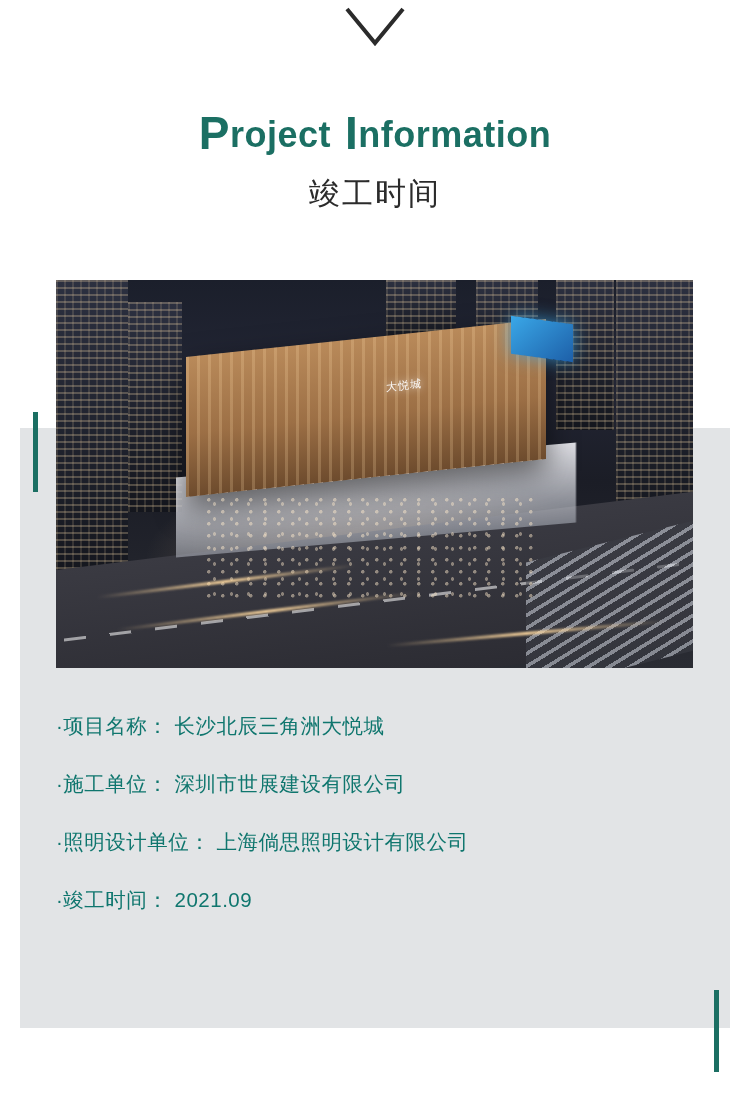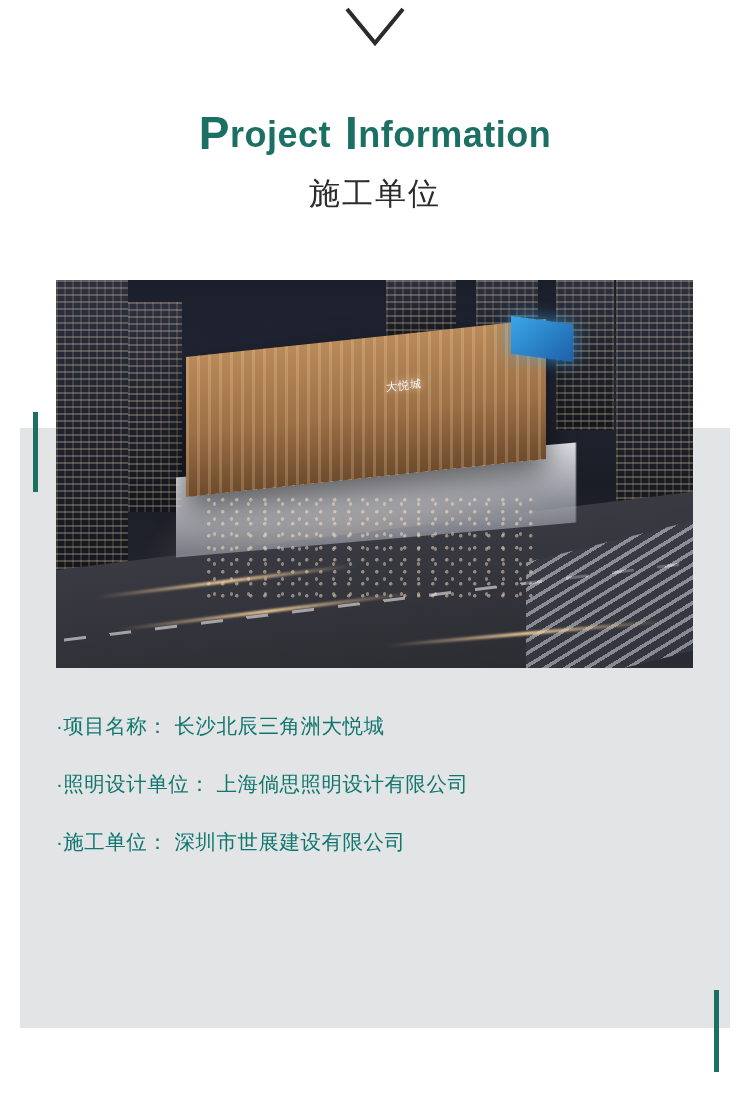--- a/index.html
+++ b/index.html
@@ -234,21 +234,21 @@
     <svg width="62" height="42" viewBox="0 0 62 42" aria-hidden="true">
       <path d="M3 3 L31 37 L59 3" fill="none" stroke="#2b2b2b" stroke-width="4" stroke-linecap="butt" stroke-linejoin="miter"></path>
     </svg>
   </span>
 </div>
 
 <div class="heading-block">
   <div class="title-en">
     <span class="cap">P</span><span>roject</span><span class="gap"></span><span class="cap">I</span><span>nformation</span>
   </div>
-  <div class="title-cn">施工单位</div>
+  <div class="title-cn">竣工时间</div>
 </div>
 
 <div class="panel"></div>
 <div class="accent-left"></div>
 <div class="accent-right"></div>
 
 <div class="photo">
   <div class="sky"></div>
   <div class="towers">
     <div class="t" style="left:0;top:0;width:72px;height:300px;"></div>
@@ -269,20 +269,24 @@
   <div class="lighttrail" style="left:60px;top:330px;width:300px;transform:rotate(-7deg);"></div>
   <div class="lighttrail" style="left:330px;top:352px;width:280px;transform:rotate(-5deg);"></div>
 </div>
 
 <div class="info">
   <div class="info-row">
     <span>·项目名称：</span>
     <span>长沙北辰三角洲大悦城</span>
   </div>
   <div class="info-row">
+    <span>·施工单位：</span>
+    <span>深圳市世展建设有限公司</span>
+  </div>
+  <div class="info-row">
     <span>·照明设计单位：</span>
     <span>上海倘思照明设计有限公司</span>
   </div>
   <div class="info-row">
-    <span>·施工单位：</span>
-    <span>深圳市世展建设有限公司</span>
+    <span>·竣工时间：</span>
+    <span>2021.09</span>
   </div>
 </div>
 
 </body></html>

